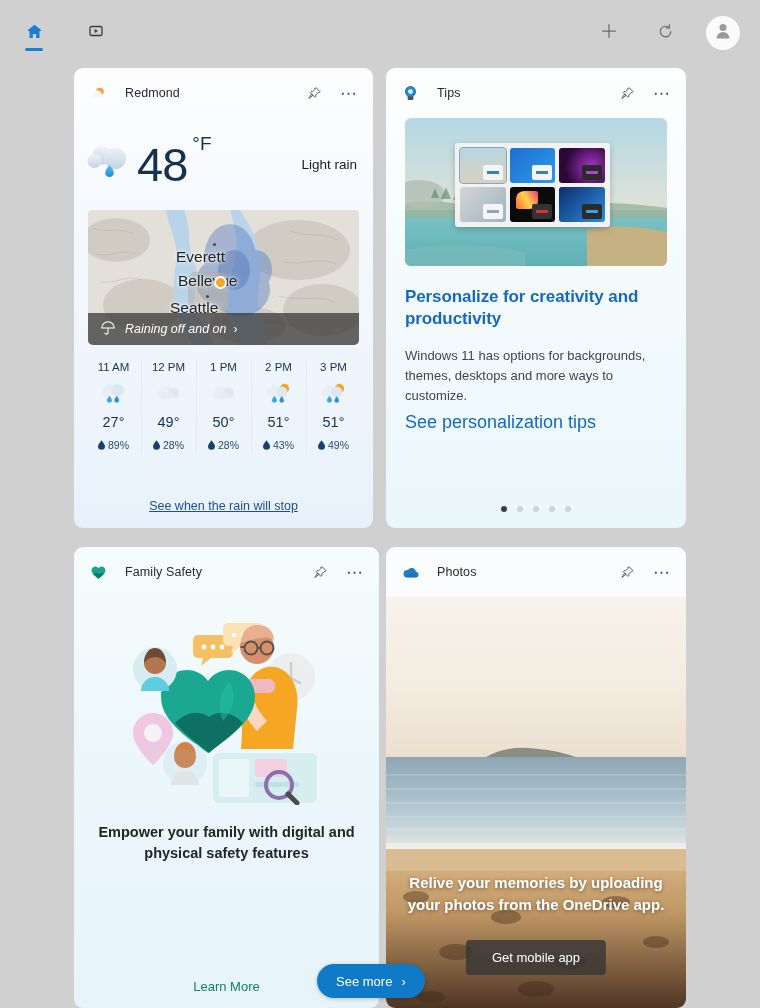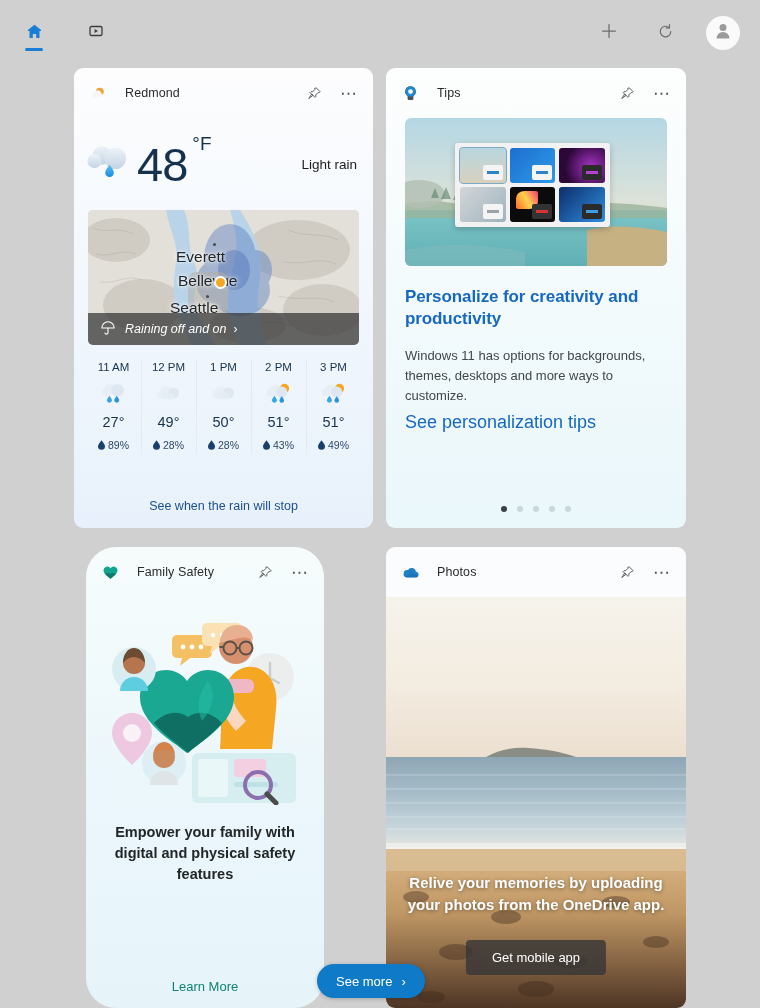--- a/index.html
+++ b/index.html
@@ -118,21 +118,21 @@
     width: 1px; background: #e3eaf2;
   }
   .wh-time { font-size: 11.5px; color: #18324d; margin-bottom: 8px; }
   .wh-ico { height: 24px; display: flex; align-items: center; }
   .wh-temp { font-size: 14.5px; color: #16314e; margin-top: 9px; }
   .wh-prec { font-size: 10.5px; color: #2d4a68; margin-top: 9px; display: flex; align-items: center; gap: 3px; }
 
   .w-footer {
     position: absolute; left: 0; right: 0; bottom: 0; height: 44px;
     display: flex; align-items: center; justify-content: center;
-    font-size: 12.5px; color: #1b4f91; cursor: pointer;
+    font-size: 12.5px; color: #1b4f91; cursor: pointer; text-decoration: underline;
   }
 
   
   #tips {
     left: 312px; top: 0; width: 300px; height: 460px;
     background: linear-gradient(180deg, #fdfefe 0%, #f2fafc 55%, #eaf7fb 100%);
   }
   .tips-img {
     margin: 0 19px; height: 148px; border-radius: 6px; overflow: hidden;
     position: relative;
@@ -152,23 +152,22 @@
   }
   .tips-dots {
     position: absolute; bottom: 16px; left: 0; right: 0;
     display: flex; justify-content: center; gap: 10px;
   }
   .tdot { width: 6px; height: 6px; border-radius: 50%; background: #c9d8df; cursor: pointer; }
   .tdot.on { background: #3a4043; }
 
   
   #family {
-    left: 12px; top: 479px; width: 238px; height: 461px;
+    left: 0; top: 479px; width: 305px; height: 461px;
     background: linear-gradient(180deg, #f6fcfc 0%, #eaf6fb 60%, #e6f4fa 100%);
-    border-radius: 30px;
   }
   .fam-art { height: 215px; display: flex; align-items: center; justify-content: center; }
   .fam-h {
     margin: 10px 20px 0 20px; text-align: center;
     font-size: 14.5px; line-height: 21px; font-weight: bold; color: #232627;
   }
   .fam-p {
     margin: 12px 22px 0 22px; text-align: center;
     font-size: 11.5px; line-height: 18px; color: #5c6366;
   }

